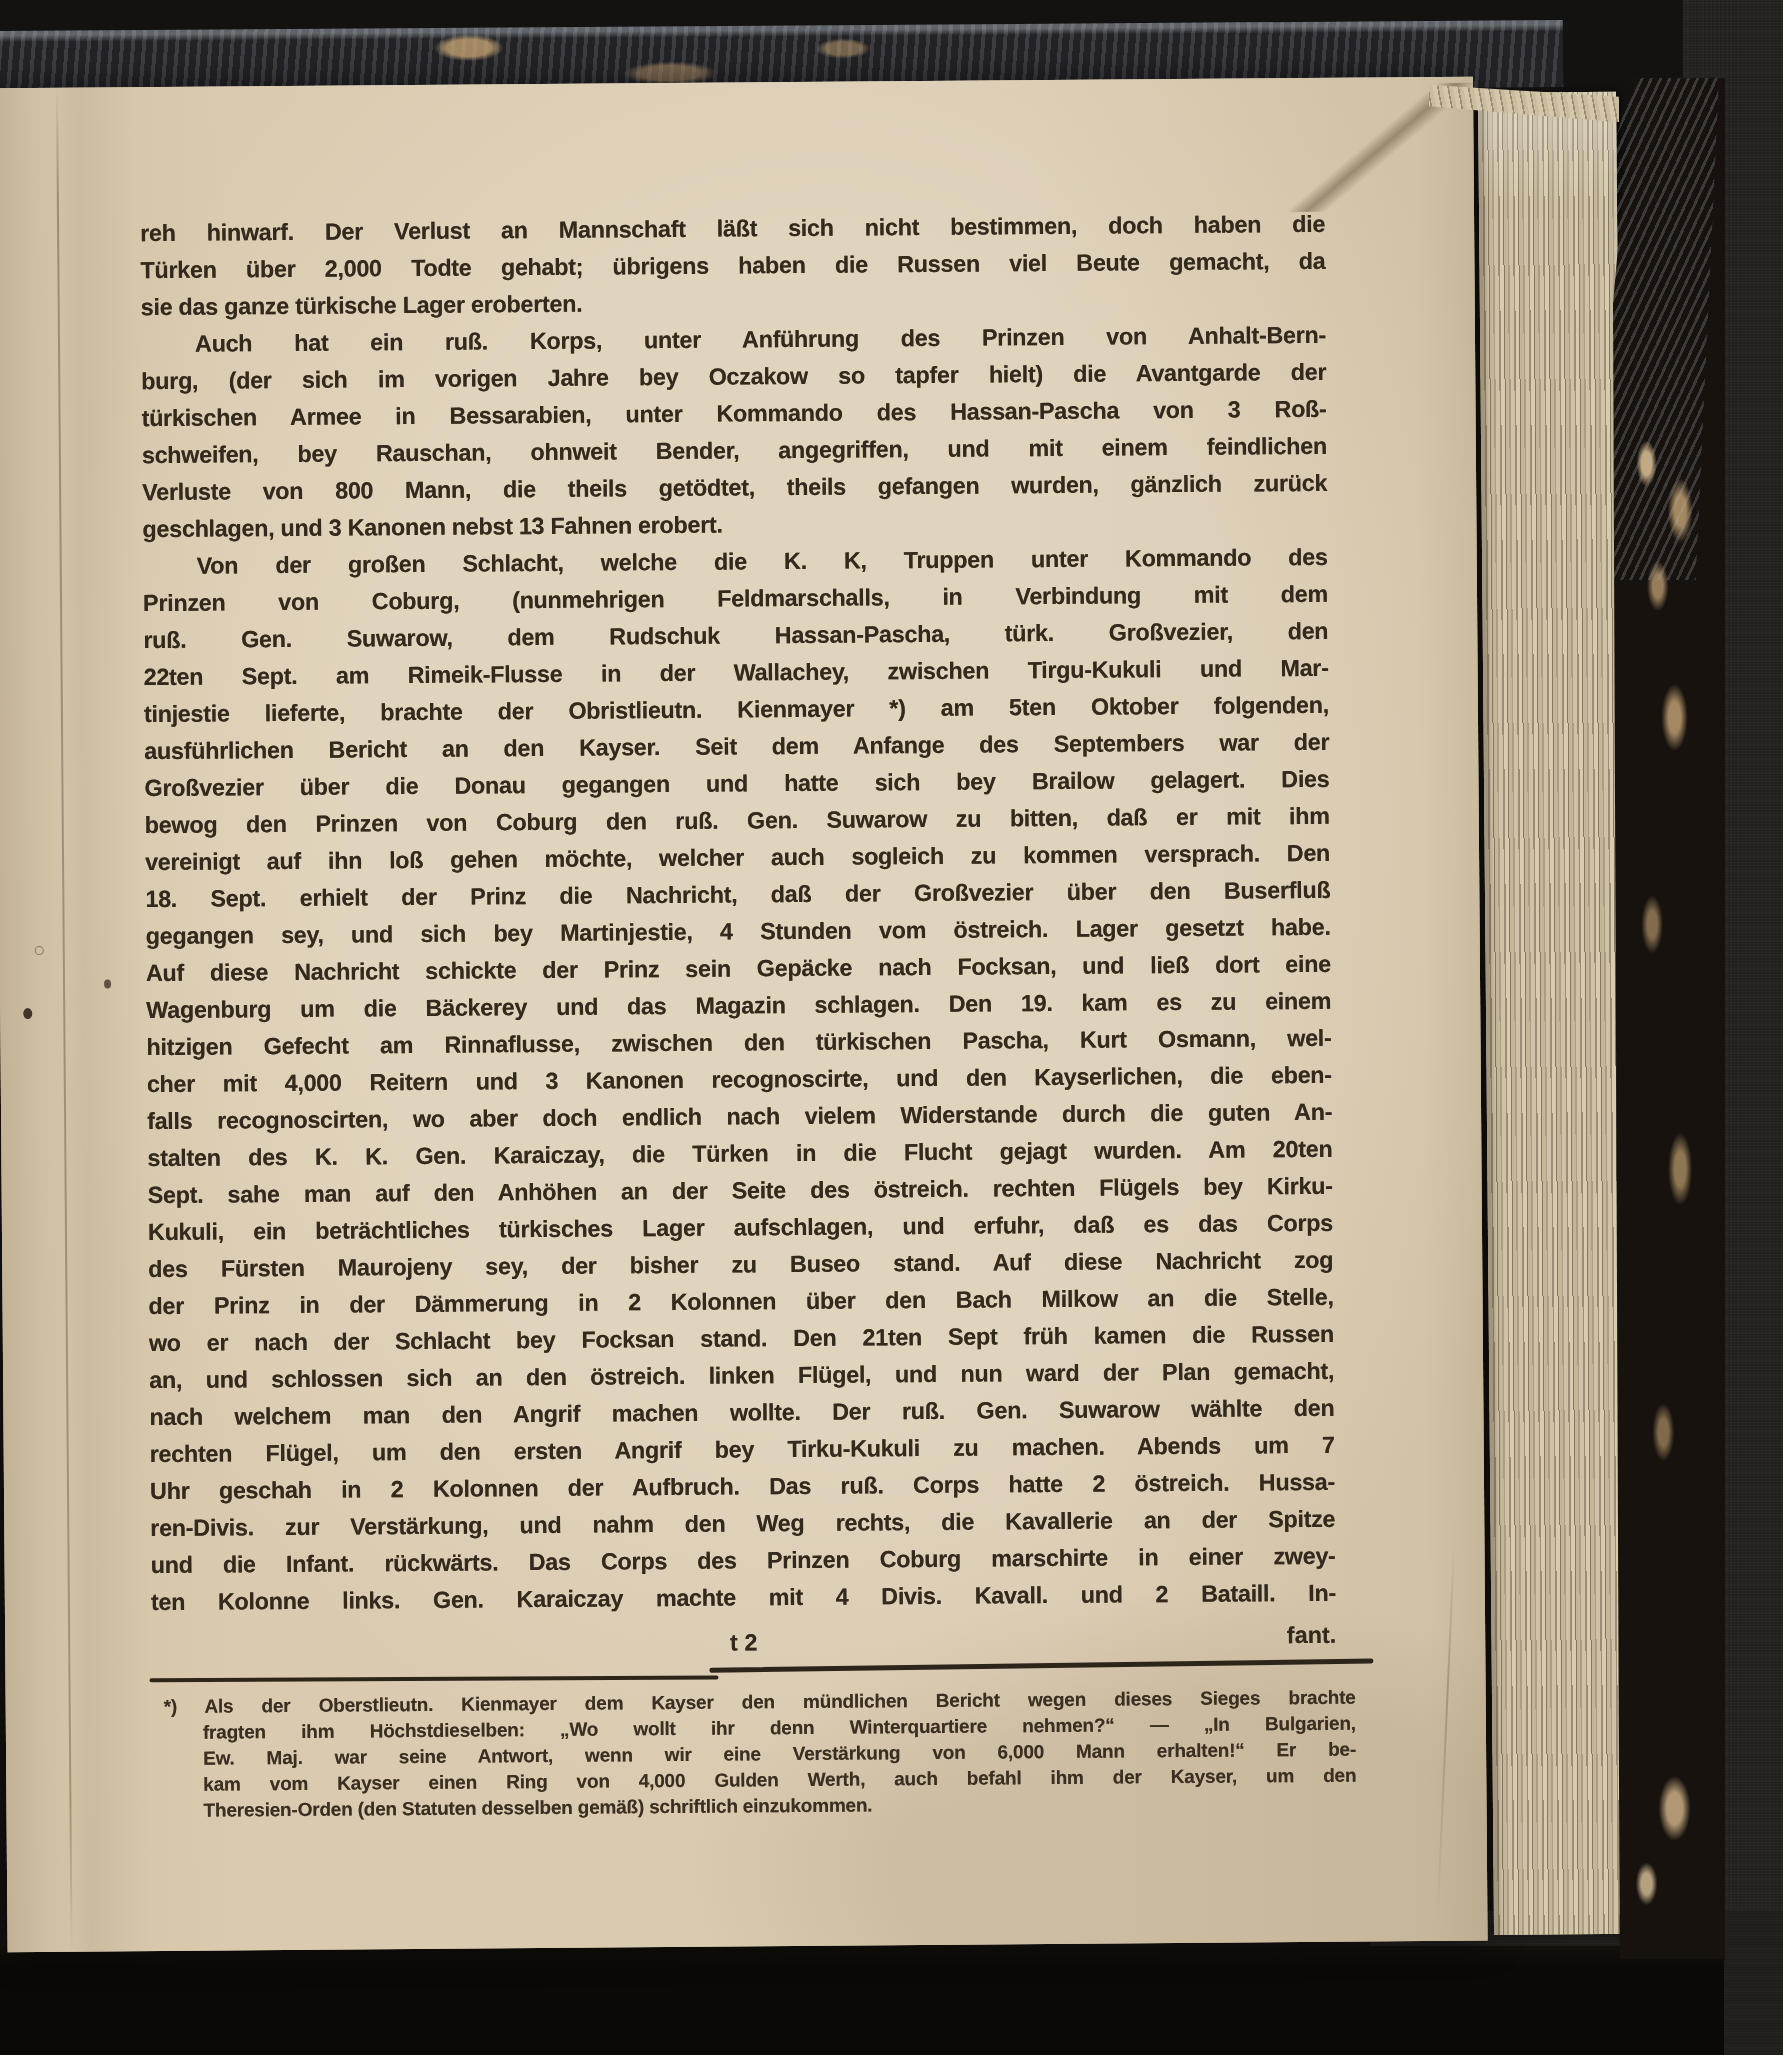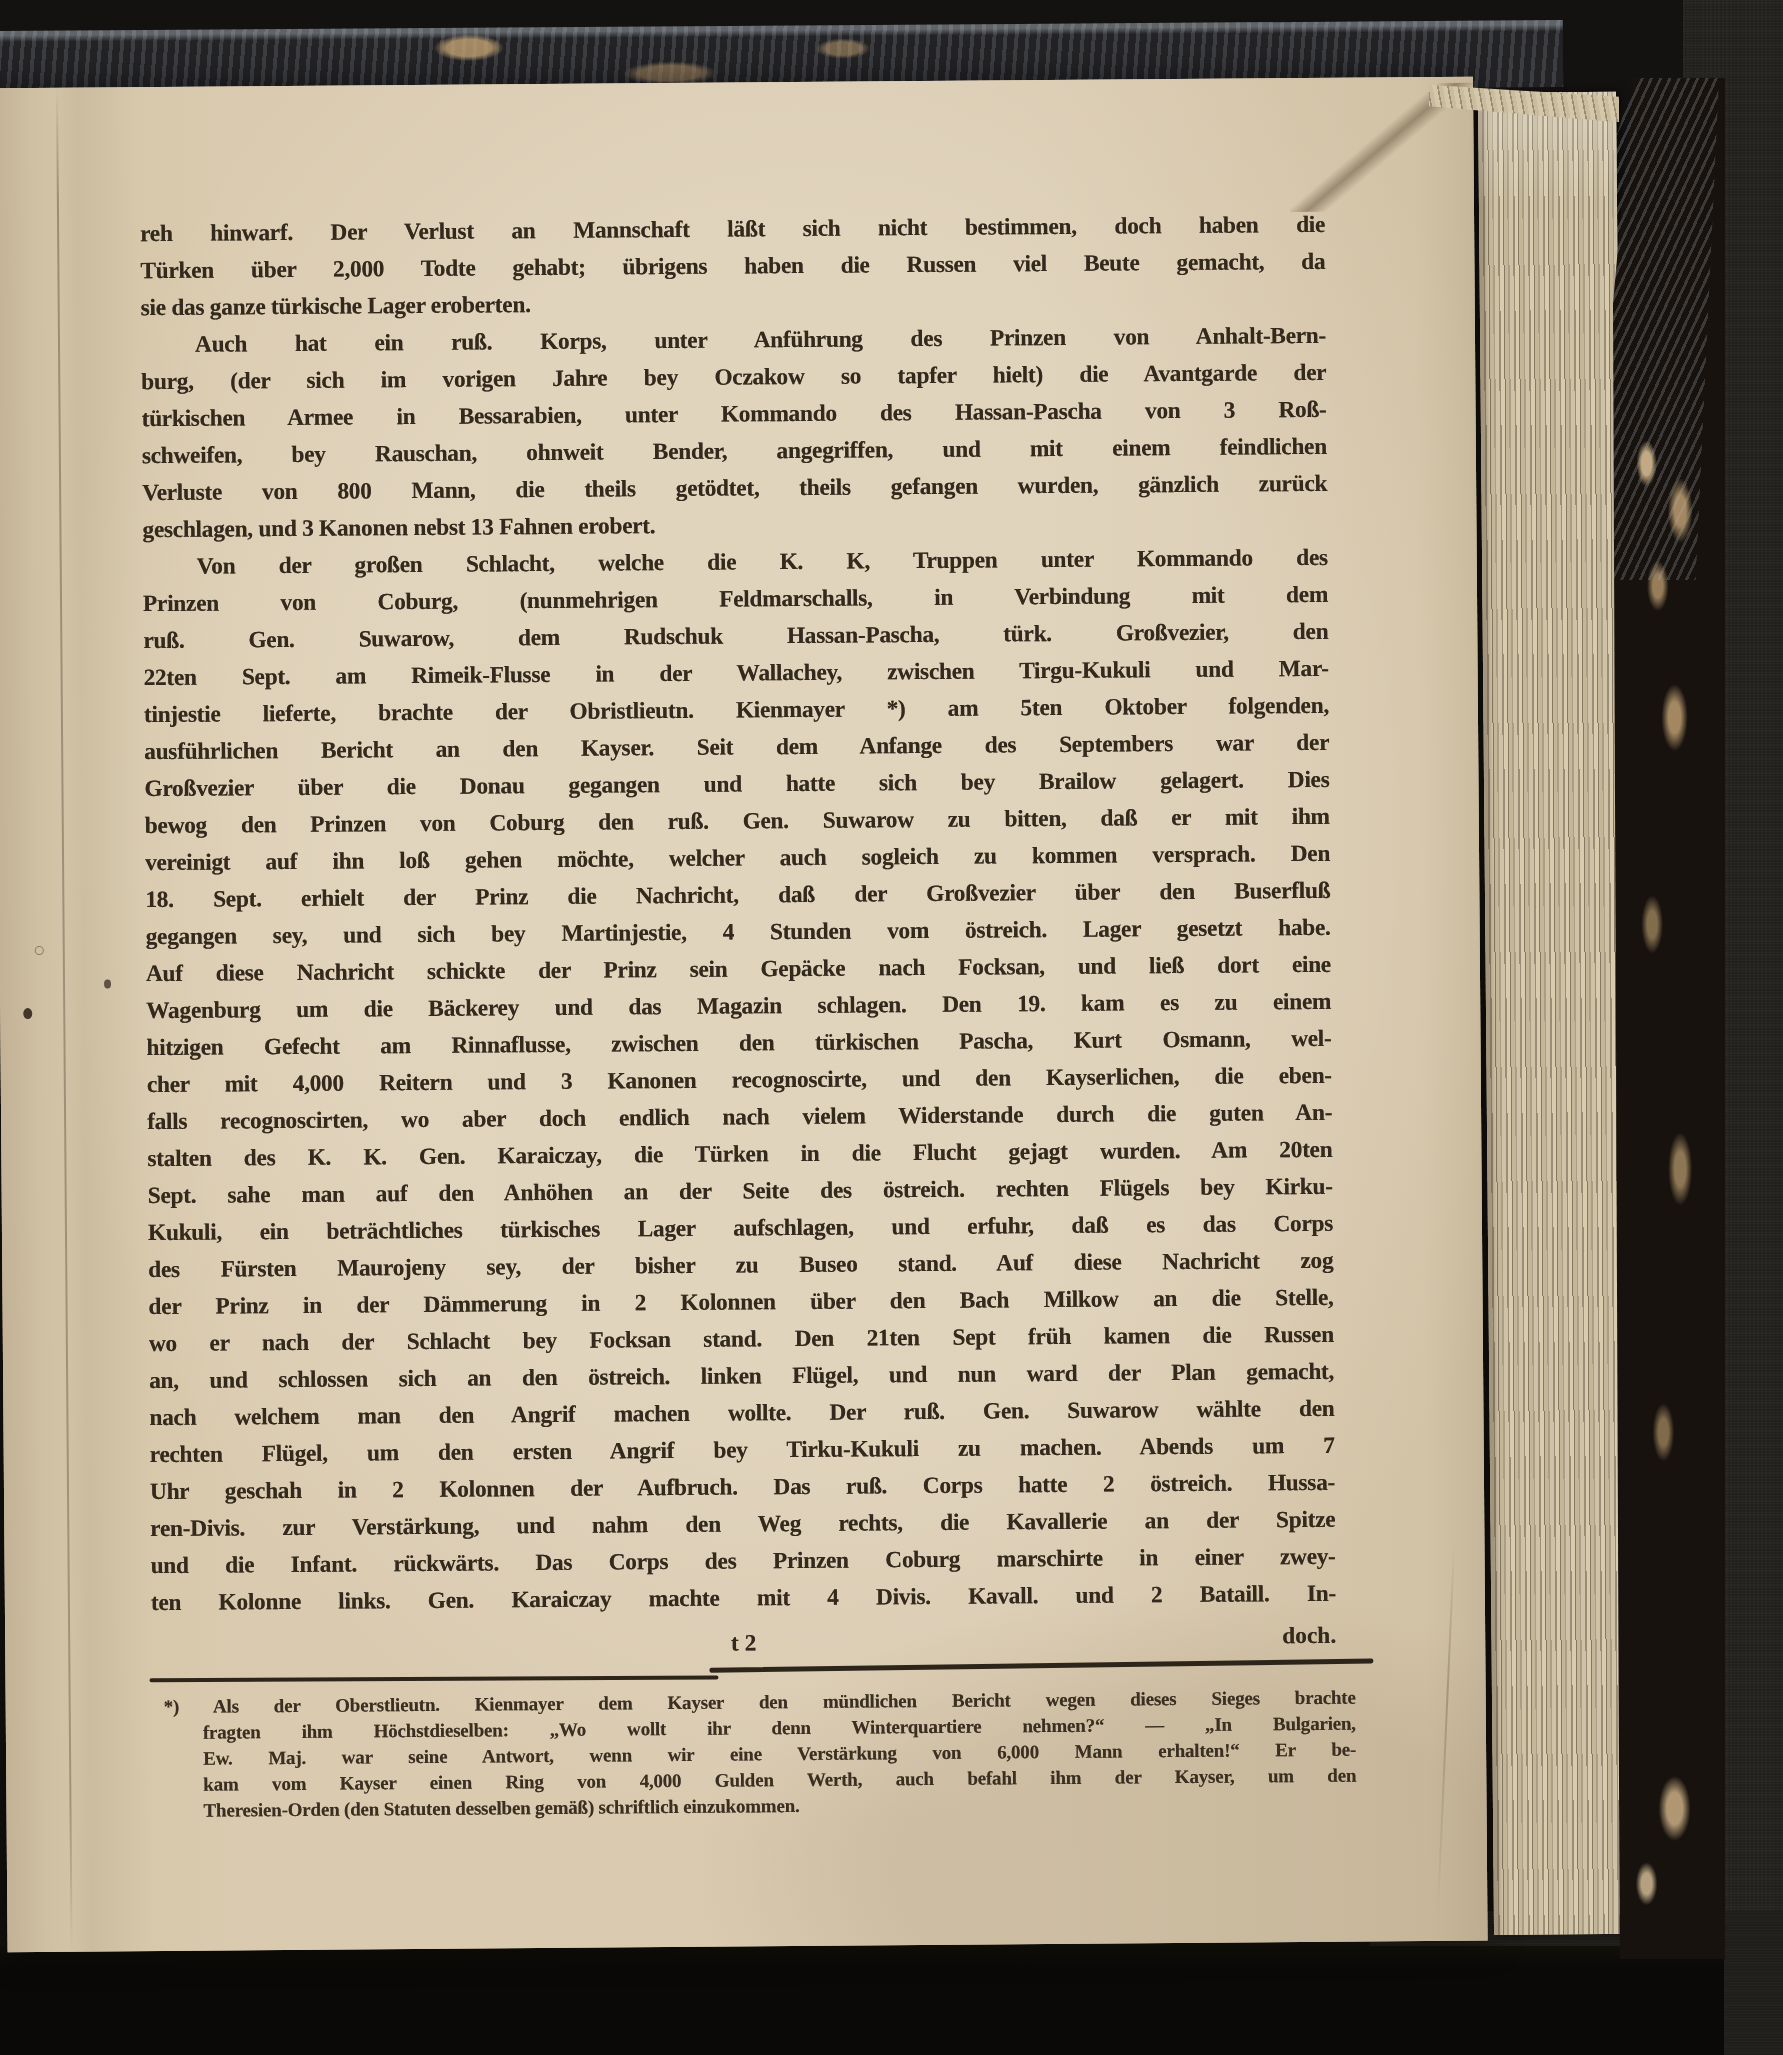--- a/index.html
+++ b/index.html
@@ -1,17 +1,17 @@
 <!DOCTYPE html>
 <html style="font-size:9px"><head>
 <meta charset="utf-8">
 <style>
   html,body{margin:0;padding:0;background:#0e0d0b;}
   .scene{position:relative;width:1783px;height:2056px;overflow:hidden;
-         background:#141210;font-family:Liberation Serif, serif;}
+         background:#141210;font-family:Liberation Sans, sans-serif;}
 
   
   .bg-right{position:absolute;right:0;top:0;width:100px;height:2056px;
     background:
       repeating-linear-gradient(0deg, rgba(255,255,255,.025) 0 1.1px, rgba(0,0,0,0) 1.1px 2.8px),
       repeating-linear-gradient(90deg, rgba(255,255,255,.02) 0 1.7px, rgba(0,0,0,0) 1.7px 3.9px),
       #22201d;}
   .bg-bottomright{position:absolute;right:0;bottom:0;width:413px;height:145px;
     background:
       repeating-linear-gradient(0deg, rgba(255,255,255,.02) 0 1.1px, rgba(0,0,0,0) 1.1px 2.8px),
@@ -166,21 +166,21 @@
         <div class="tl">nach welchem man den Angrif machen wollte.  Der ruß. Gen. Suwarow wählte den</div>
         <div class="tl">rechten Flügel, um den ersten Angrif bey Tirku-Kukuli zu machen.  Abends um 7</div>
         <div class="tl">Uhr geschah in 2 Kolonnen der Aufbruch.  Das ruß. Corps hatte 2 östreich. Hussa-</div>
         <div class="tl">ren-Divis. zur Verstärkung, und nahm den Weg rechts, die Kavallerie an der Spitze</div>
         <div class="tl">und die Infant. rückwärts.  Das Corps des Prinzen Coburg marschirte in einer zwey-</div>
         <div class="tl">ten Kolonne links.  Gen. Karaiczay machte mit 4 Divis. Kavall. und 2 Bataill. In-</div>
       </div>
 
     <div class="sig-line">
       <span class="sig-center">t 2</span>
-      <span class="catchword">doch.</span>
+      <span class="catchword">fant.</span>
     </div>
 
     <div class="rule l"></div>
     <div class="rule r"></div>
 
     <div class="footnote">
         <div class="fn-line first">*) Als der Oberstlieutn. Kienmayer dem Kayser den mündlichen Bericht wegen dieses Sieges brachte</div>
         <div class="fn-line">fragten ihm Höchstdieselben: „Wo wollt ihr denn Winterquartiere nehmen?“ — „In Bulgarien,</div>
         <div class="fn-line">Ew. Maj. war seine Antwort, wenn wir eine Verstärkung von 6,000 Mann erhalten!“ Er be-</div>
         <div class="fn-line">kam vom Kayser einen Ring von 4,000 Gulden Werth, auch befahl ihm der Kayser, um den</div>

